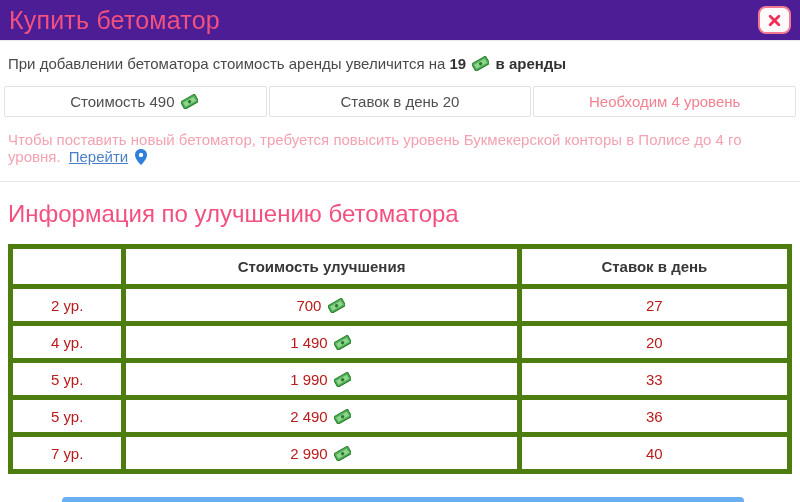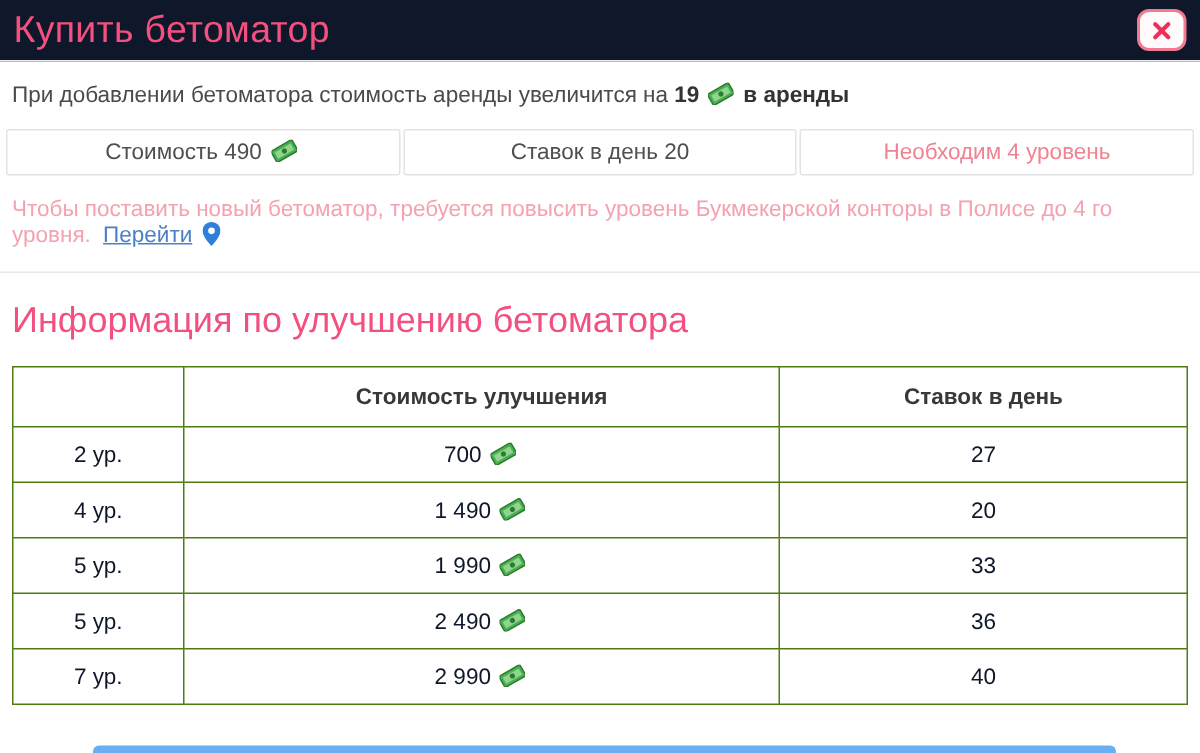--- a/index.html
+++ b/index.html
@@ -4,21 +4,21 @@
 <style>
   * { box-sizing: border-box; }
   html,body { margin:0; padding:0; }
   body {
     width:800px; height:502px; position:relative; overflow:hidden;
     background:#ffffff; color:#4a4a4a;
     font-family:"Liberation Sans","DejaVu Sans",sans-serif;
   }
   .titlebar {
     height:41px; display:flex; align-items:center; justify-content:space-between;
-    padding:0 9px; border-bottom:1px solid #e9e9e9; background:#0f172a;
+    padding:0 9px; border-bottom:1px solid #e9e9e9; background:#4c1d95;
   }
   .page-title { margin:0; font-size:25px; font-weight:normal; color:#f4507f; letter-spacing:.2px; }
   .close-btn {
     width:33px; height:28px; border:2px solid #f27992; border-radius:8px;
     background:#fffbfc; display:flex; align-items:center; justify-content:center;
     cursor:pointer; padding:0;
   }
   .info-line { padding:14px 8px 10px; font-size:15px; color:#4a4a4a; }
   .info-line b { color:#333; }
   .money-ico { vertical-align:-2px; margin:0 2px; }
@@ -33,24 +33,24 @@
     text-align:left; padding:14px 8px 16px; font-size:15px; color:#f4a2b0;
     border-bottom:1px solid #e9e9e9;
   }
   .goto-link { color:#4b80c8; text-decoration:underline; cursor:pointer; margin-left:4px; }
   .pin-ico { vertical-align:-3px; margin-left:3px; }
   .section-title { margin:0; padding:18px 8px 16px; font-size:24px; font-weight:normal; color:#f4507f; }
   table.upgrade {
     width:784px; margin:0 8px; border-collapse:collapse; font-size:15px; background:#fff;
   }
   table.upgrade th, table.upgrade td {
-    border:1px solid #4d7c0f; text-align:center; padding:0 6px;
+    border:5px solid #4d7c0f; text-align:center; padding:0 6px;
   }
   table.upgrade th { height:40px; font-weight:bold; color:#383838; }
-  table.upgrade td { height:37px; color:#0f172a; }
+  table.upgrade td { height:37px; color:#b91c1c; }
   .bottom-bar {
     position:absolute; left:62px; right:56px; bottom:0; height:5px;
     background:#69aff2; border-radius:4px 4px 0 0; cursor:pointer;
   }
 </style>
 </head>
 <body>
 
 <div class="titlebar">
   <h1 class="page-title">Купить бетоматор</h1>

